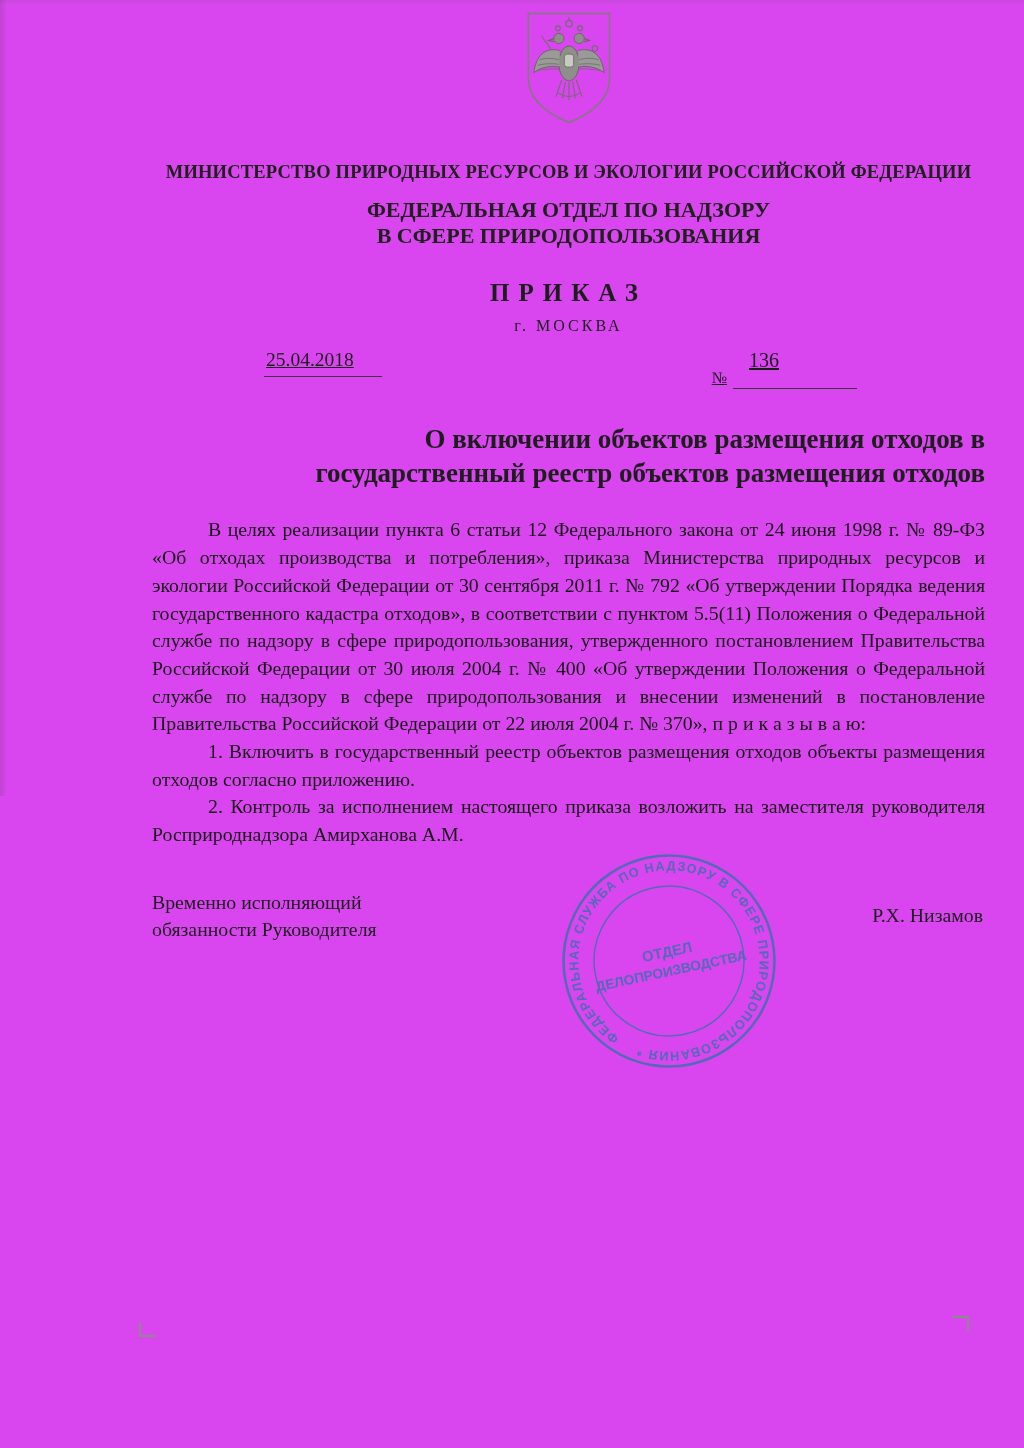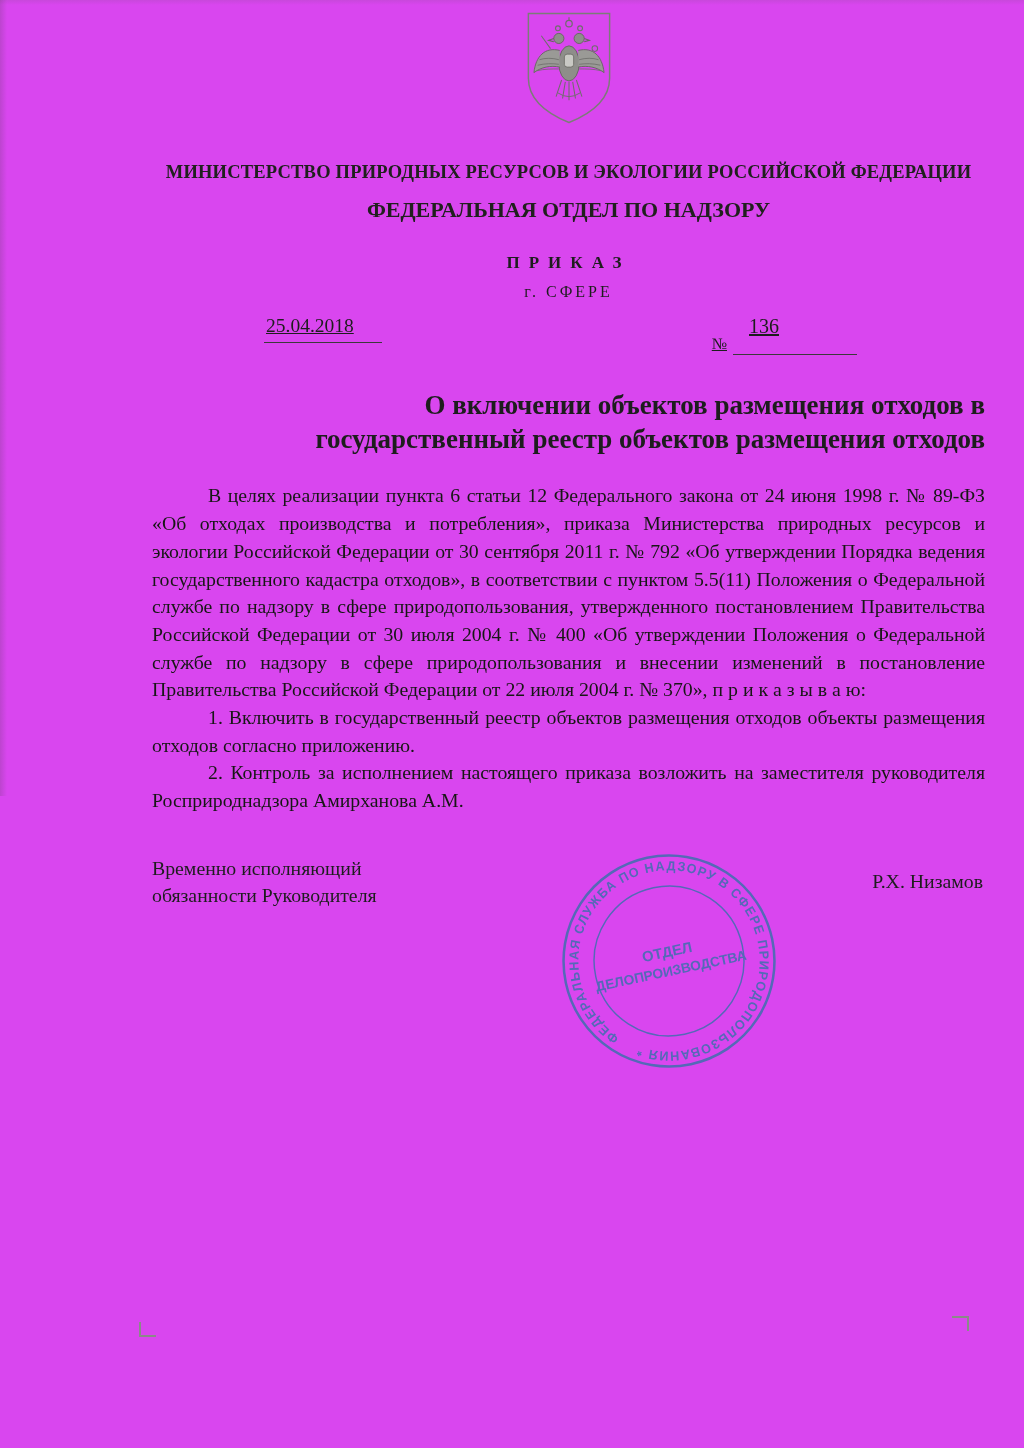--- a/index.html
+++ b/index.html
@@ -49,21 +49,21 @@
     text-align:center;
     font-weight:bold;
     font-size:22px;
     line-height:1.18;
     color:#20201e;
   }
   .doc-type {
     margin-top:30px;
     text-align:center;
     font-weight:bold;
-    font-size:17px;
+    font-size:25px;
     letter-spacing:9px;
   }
   .city {
     margin-top:10px;
     text-align:center;
     font-size:16px;
     letter-spacing:3px;
   }
 
   
@@ -176,24 +176,25 @@
         <line x1="40" y1="44" x2="30" y2="30" stroke="#6e6e6a" stroke-width="1.1"></line>
         <circle cx="88" cy="44" r="3" fill="none" stroke="#6e6e6a" stroke-width="1.1"></circle>
 
         <rect x="55" y="50" width="10" height="14" rx="3" fill="#c9c9c4" stroke="#66665f" stroke-width=".8"></rect>
       </svg>
     </div>
 
     <div class="ministry">МИНИСТЕРСТВО ПРИРОДНЫХ РЕСУРСОВ И ЭКОЛОГИИ РОССИЙСКОЙ ФЕДЕРАЦИИ</div>
     <div class="service">
       <div>ФЕДЕРАЛЬНАЯ ОТДЕЛ ПО НАДЗОРУ</div>
+      <div>В  СФЕРЕ ПРИРОДОПОЛЬЗОВАНИЯ</div>
     </div>
 
     <div class="doc-type">ПРИКАЗ</div>
-    <div class="city">г. СФЕРЕ</div>
+    <div class="city">г. МОСКВА</div>
 
     <div class="date-row">
       <div class="date-field">25.04.2018</div>
       <div class="num-field">
         <span class="num-sign">№</span>
         <span class="num-value">136</span>
       </div>
     </div>
 
     <div class="doc-title">

